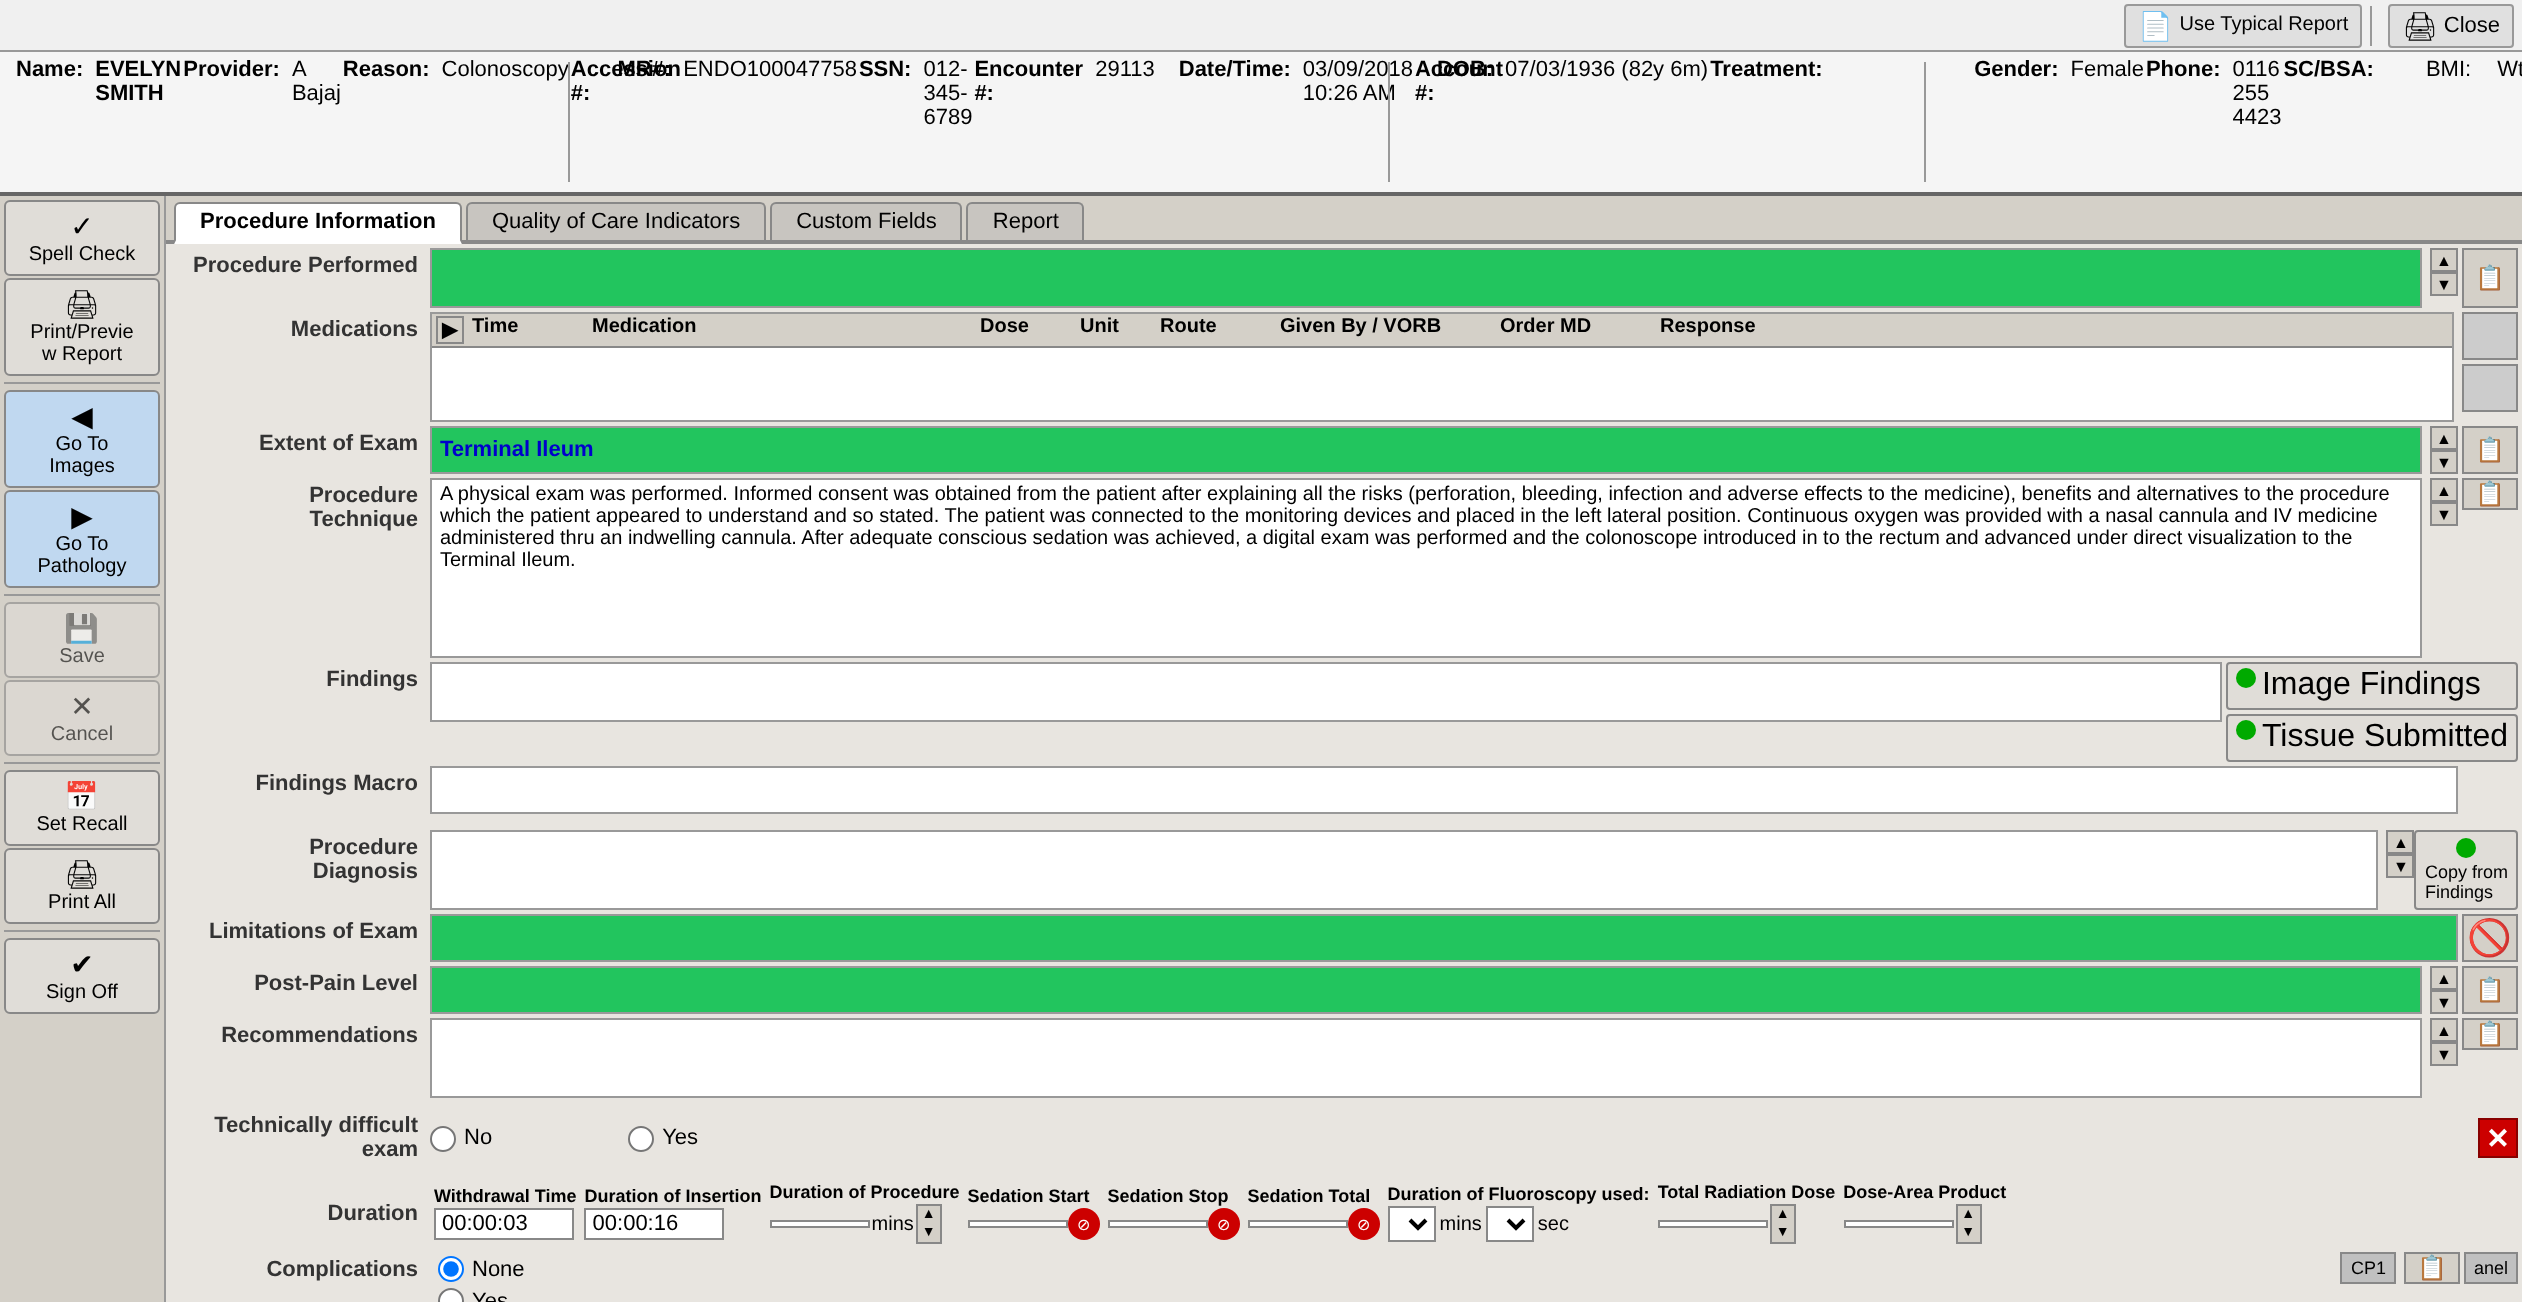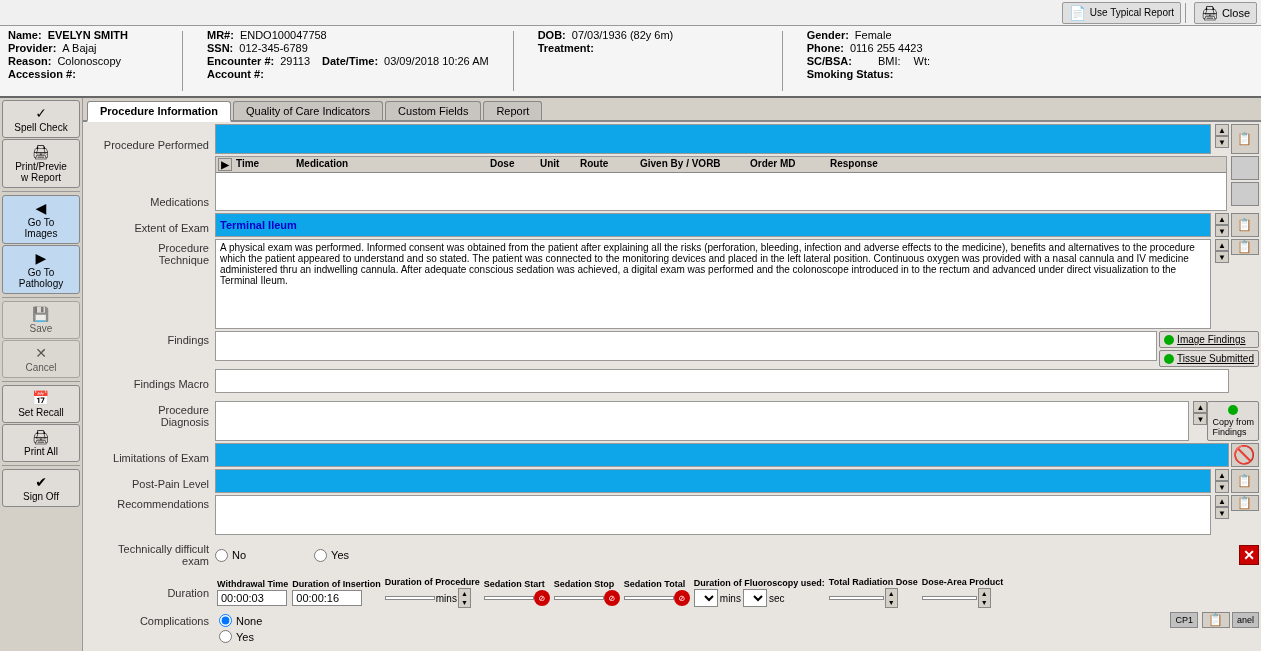--- a/index.html
+++ b/index.html
@@ -23,21 +23,21 @@
 
     
     .patient-header {
       background: #f5f5f5;
       border-bottom: 2px solid #666;
       padding: 3px 8px;
       display: flex;
       gap: 20px;
       align-items: flex-start;
     }
-    .header-group { display: flex; flex-direction: column; gap: 1px; min-width: 150px; }
+    .header-group { display: flex; flex-direction: row; gap: 1px; min-width: 150px; }
     .header-group.wide { min-width: 220px; }
     .header-row { display: flex; gap: 6px; align-items: baseline; }
     .header-row .lbl { font-weight: bold; font-size: 11px; }
     .header-row .val { font-size: 11px; }
     .divider-v { width: 1px; background: #999; height: 60px; margin: 2px 4px; }
 
     
     .main-layout {
       display: flex;
       height: calc(651px - 26px - 72px);
@@ -117,35 +117,35 @@
       align-items: stretch;
       margin-bottom: 2px;
       min-height: 24px;
     }
     .form-label {
       width: 130px;
       min-width: 130px;
       padding: 3px 6px;
       text-align: right;
       font-size: 11px;
-      font-weight: normal;
+      font-weight: bold;
       color: #333;
       display: flex;
-      align-items: flex-end;
+      align-items: flex-start;
       justify-content: flex-end;
     }
     .form-input-area {
       flex: 1;
       background: white;
       border: 1px solid #999;
       min-height: 22px;
       padding: 2px 4px;
       font-size: 11px;
     }
-    .form-input-area.yellow { background: #0ea5e9; }
+    .form-input-area.yellow { background: #22c55e; }
     .form-input-area.tall-lg { min-height: 90px; font-size: 10px; }
 
     
     .med-table-header {
       display: flex;
       background: #d4d0c8;
       border-bottom: 1px solid #888;
       font-size: 10px;
       font-weight: bold;
       padding: 1px 2px;
@@ -179,26 +179,25 @@
     }
     .right-btn.red { color: #cc0000; }
 
     
     .right-panel-btn {
       background: #e0ddd8;
       border: 1px solid #888;
       border-radius: 2px;
       padding: 2px 4px;
       cursor: pointer;
-      font-size: 10px;
-      display: flex;
-      align-items: flex-end;
+      font-size: 16px;
+      display: flex;
+      align-items: flex-start;
       gap: 3px;
       white-space: nowrap;
-      text-decoration: underline;
     }
     .dot-green { width: 10px; height: 10px; border-radius: 50%; background: #00aa00; display: inline-block; }
 
     
     .duration-row {
       display: flex;
       align-items: center;
       gap: 4px;
       padding: 2px;
       flex-wrap: wrap;

